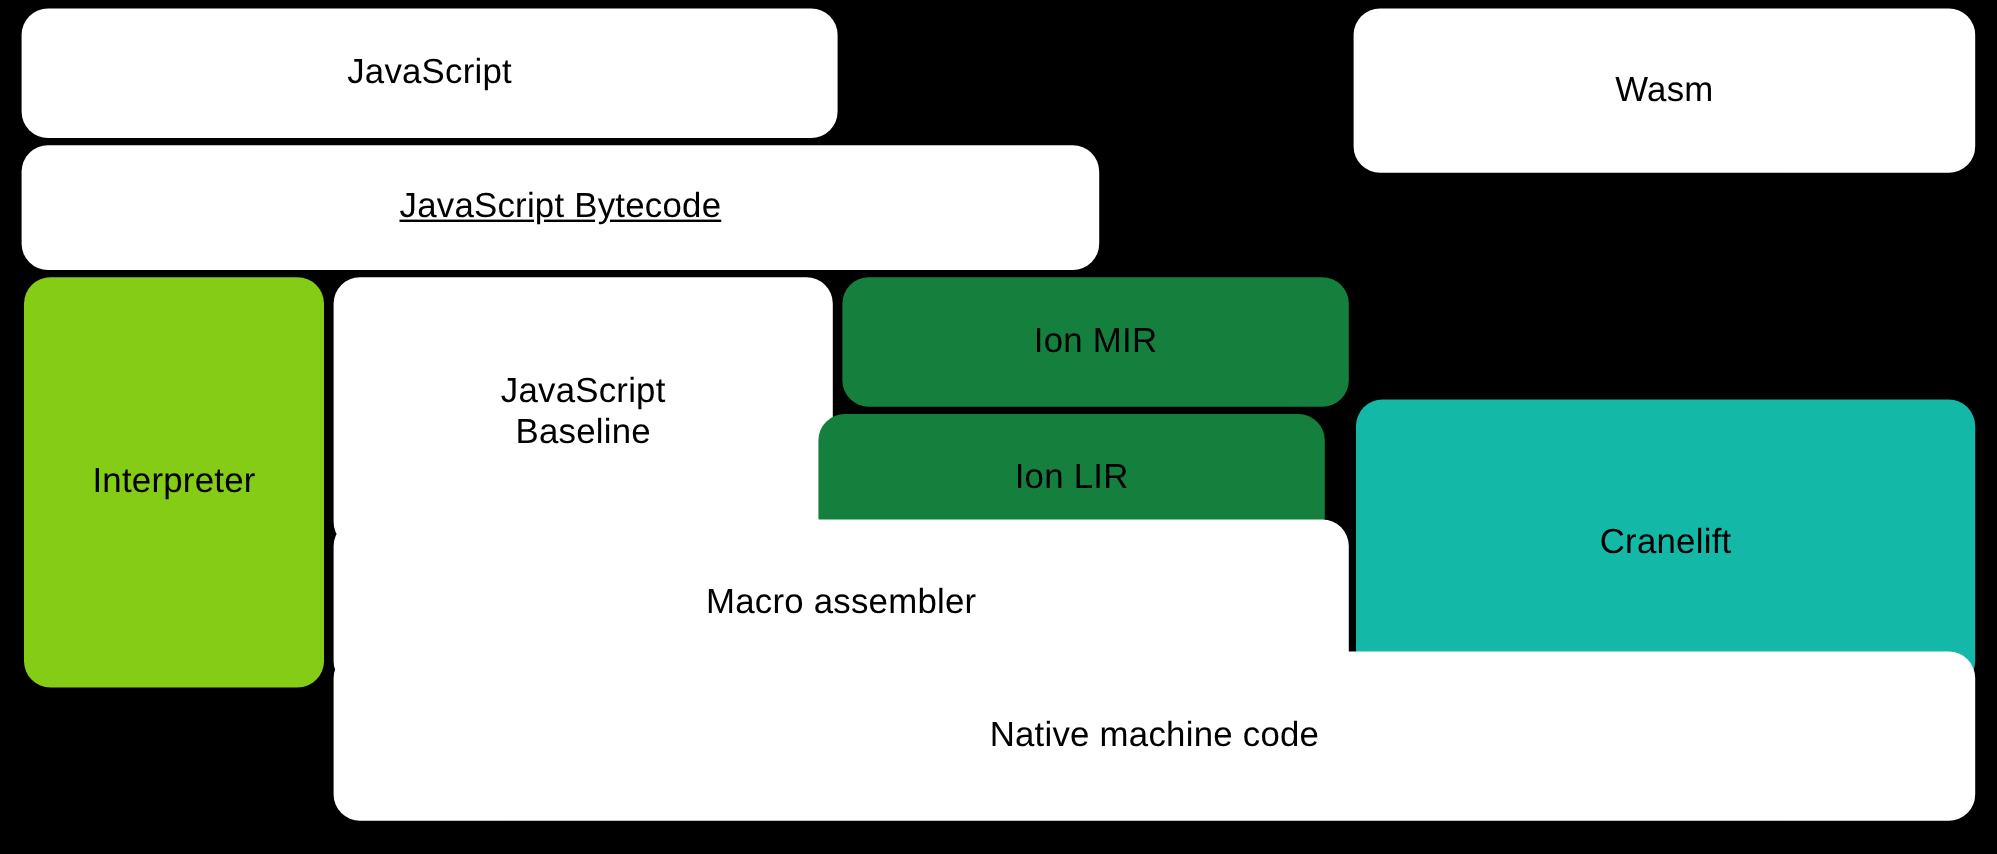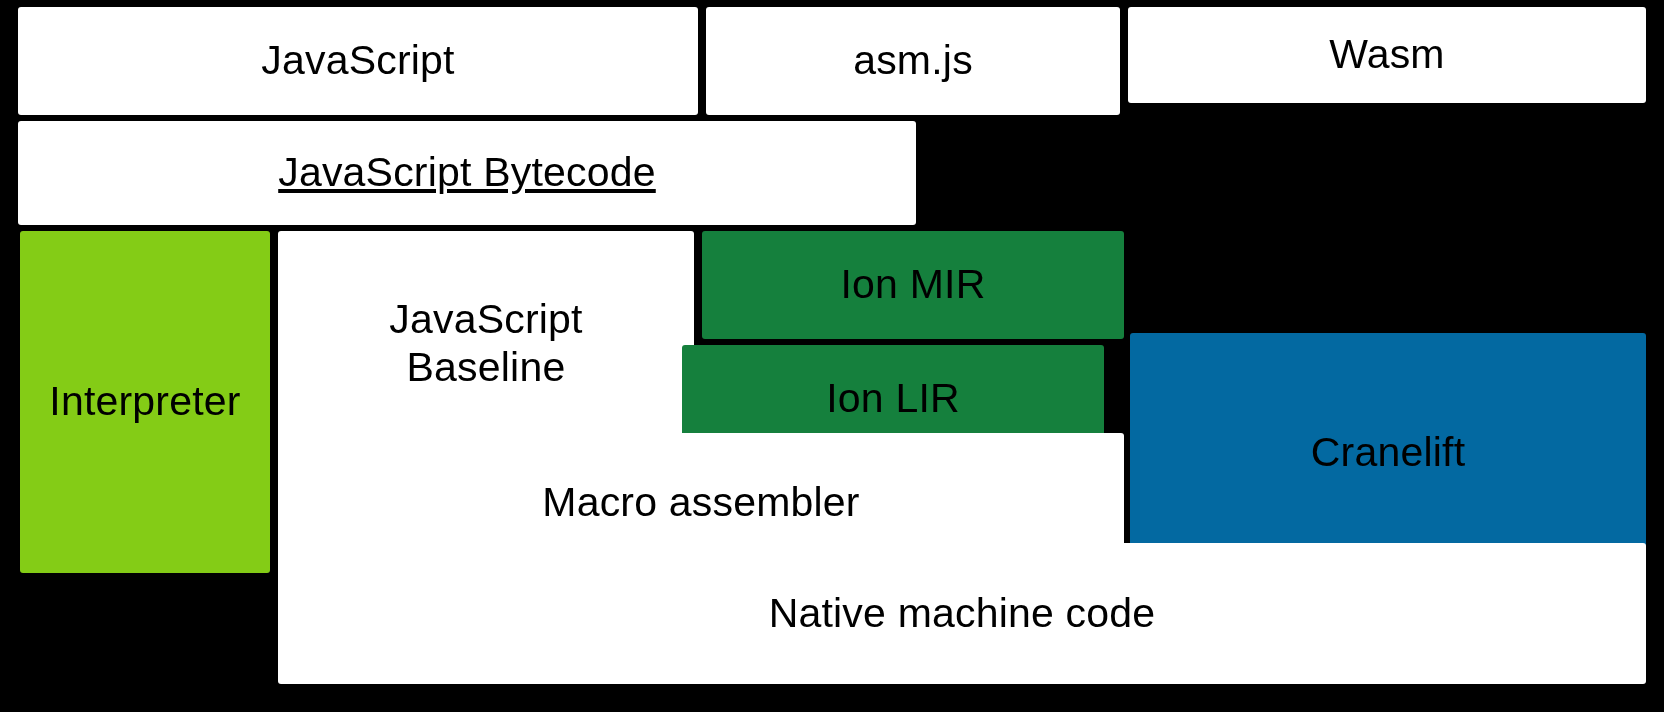--- a/index.html
+++ b/index.html
@@ -11,45 +11,44 @@
     position: relative;
     width: 1664px;
     height: 712px;
     background: #000000;
     overflow: hidden;
     font-family: "Liberation Sans", sans-serif;
   }
   .node {
     position: absolute;
     box-sizing: border-box;
-    border-radius: 3px;
+    border-radius: 22px;
     display: flex;
     align-items: center;
     justify-content: center;
     text-align: center;
     color: #000000;
-    font-size: 41px;
+    font-size: 29px;
     line-height: 1.16;
     font-weight: 400;
     letter-spacing: 0.2px;
     white-space: pre-line;
     user-select: none;
   }
   .fill-white  { background: #FFFFFF; }
   .fill-gray   { background: #84cc16; }
   .fill-green  { background: #15803d; }
-  .fill-pink   { background: #0369a1; }
+  .fill-pink   { background: #14b8a6; }
 </style>
 </head>
 <body>
 
 <div id="stage" style="background: rgb(0, 0, 0);">
     <div class="node fill-white" style="left: 18px; top: 7px; width: 680px; height: 108px;">JavaScript</div>
-    <div class="node fill-white" style="left: 706px; top: 7px; width: 414px; height: 108px;">asm.js</div>
-    <div class="node fill-white" style="left: 1128px; top: 7px; width: 518px; height: 96px;">Wasm</div>
+    <div class="node fill-white" style="left: 1128px; top: 7px; width: 518px; height: 137px;">Wasm</div>
     <div class="node fill-white" style="left: 18px; top: 121px; width: 898px; height: 104px; text-decoration: underline;">JavaScript Bytecode</div>
     <div class="node fill-gray" style="left: 20px; top: 231px; width: 250px; height: 342px;">Interpreter</div>
     <div class="node fill-white" style="left: 278px; top: 231px; width: 416px; height: 226px;">JavaScript
 Baseline</div>
     <div class="node fill-green" style="left: 702px; top: 231px; width: 422px; height: 108px;">Ion MIR</div>
     <div class="node fill-green" style="left: 682px; top: 345px; width: 422px; height: 108px;">Ion LIR</div>
     <div class="node fill-pink" style="left: 1130px; top: 333px; width: 516px; height: 240px;">Cranelift</div>
     <div class="node fill-white" style="left: 278px; top: 433px; width: 846px; height: 140px;">Macro assembler</div>
     <div class="node fill-white" style="left: 278px; top: 543px; width: 1368px; height: 141px;">Native machine code</div>
   </div>

